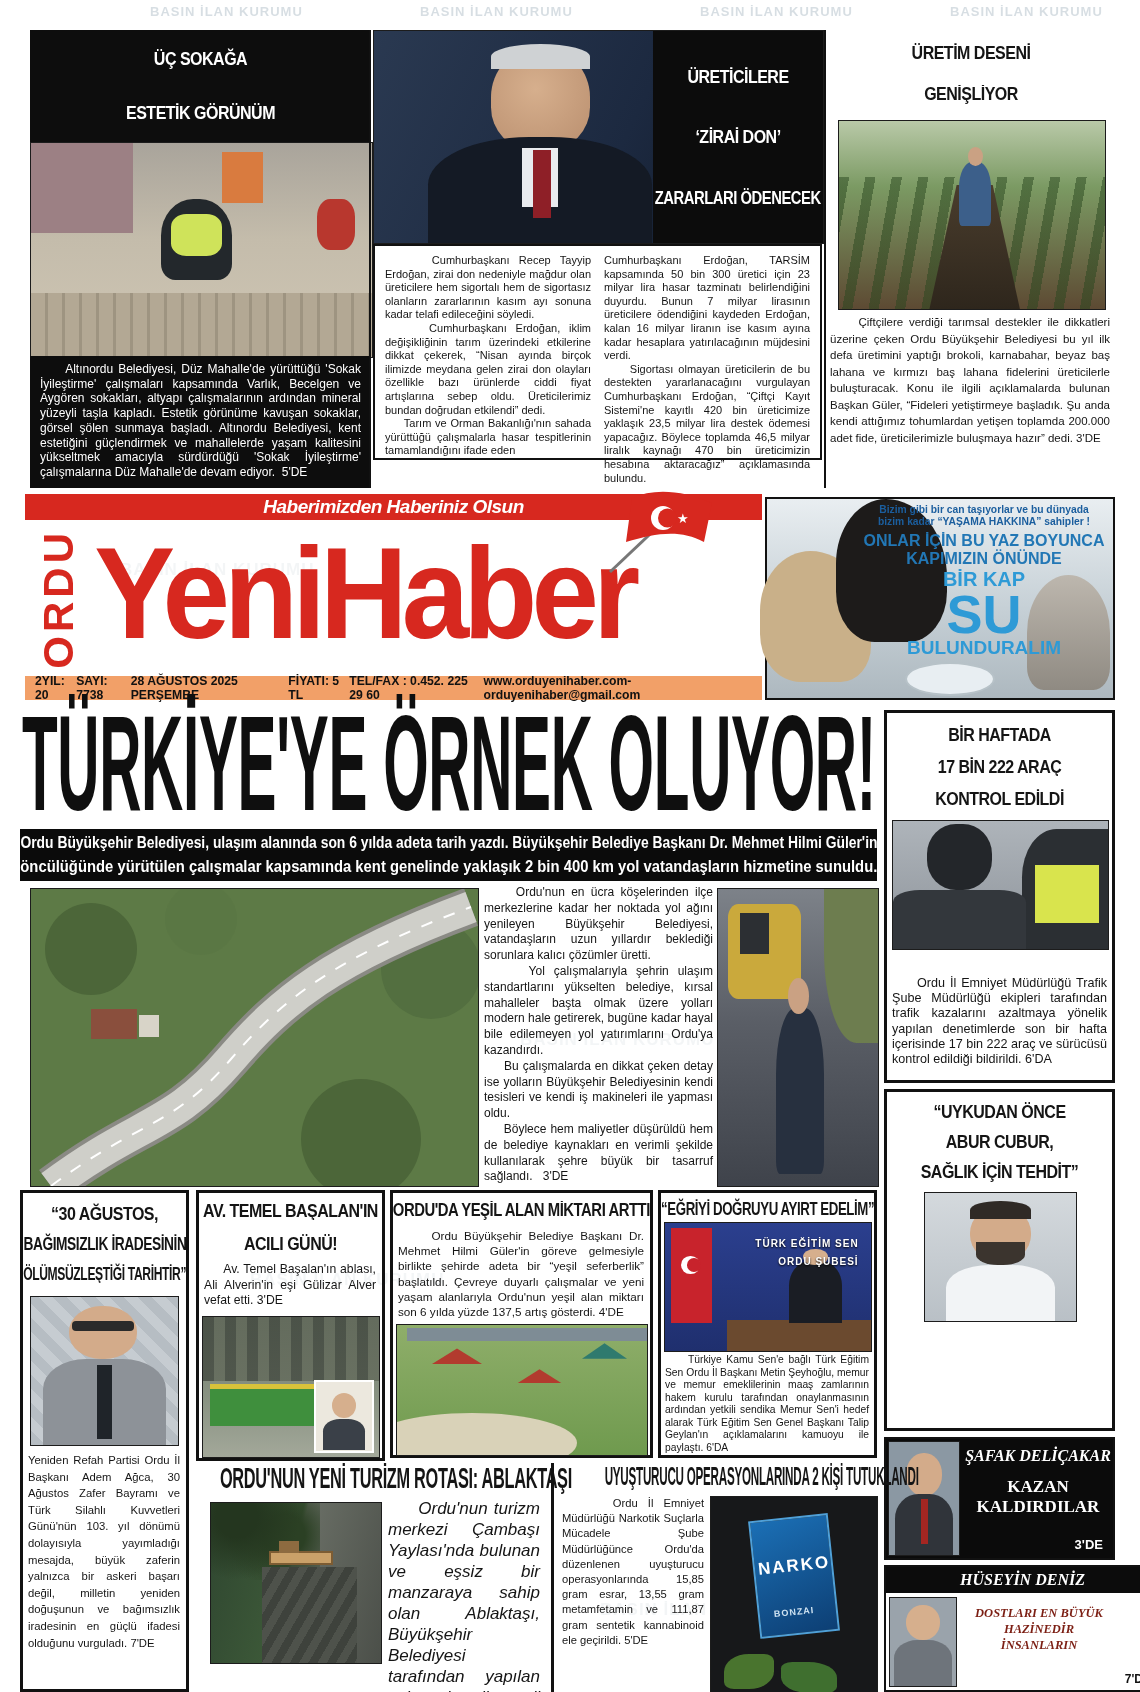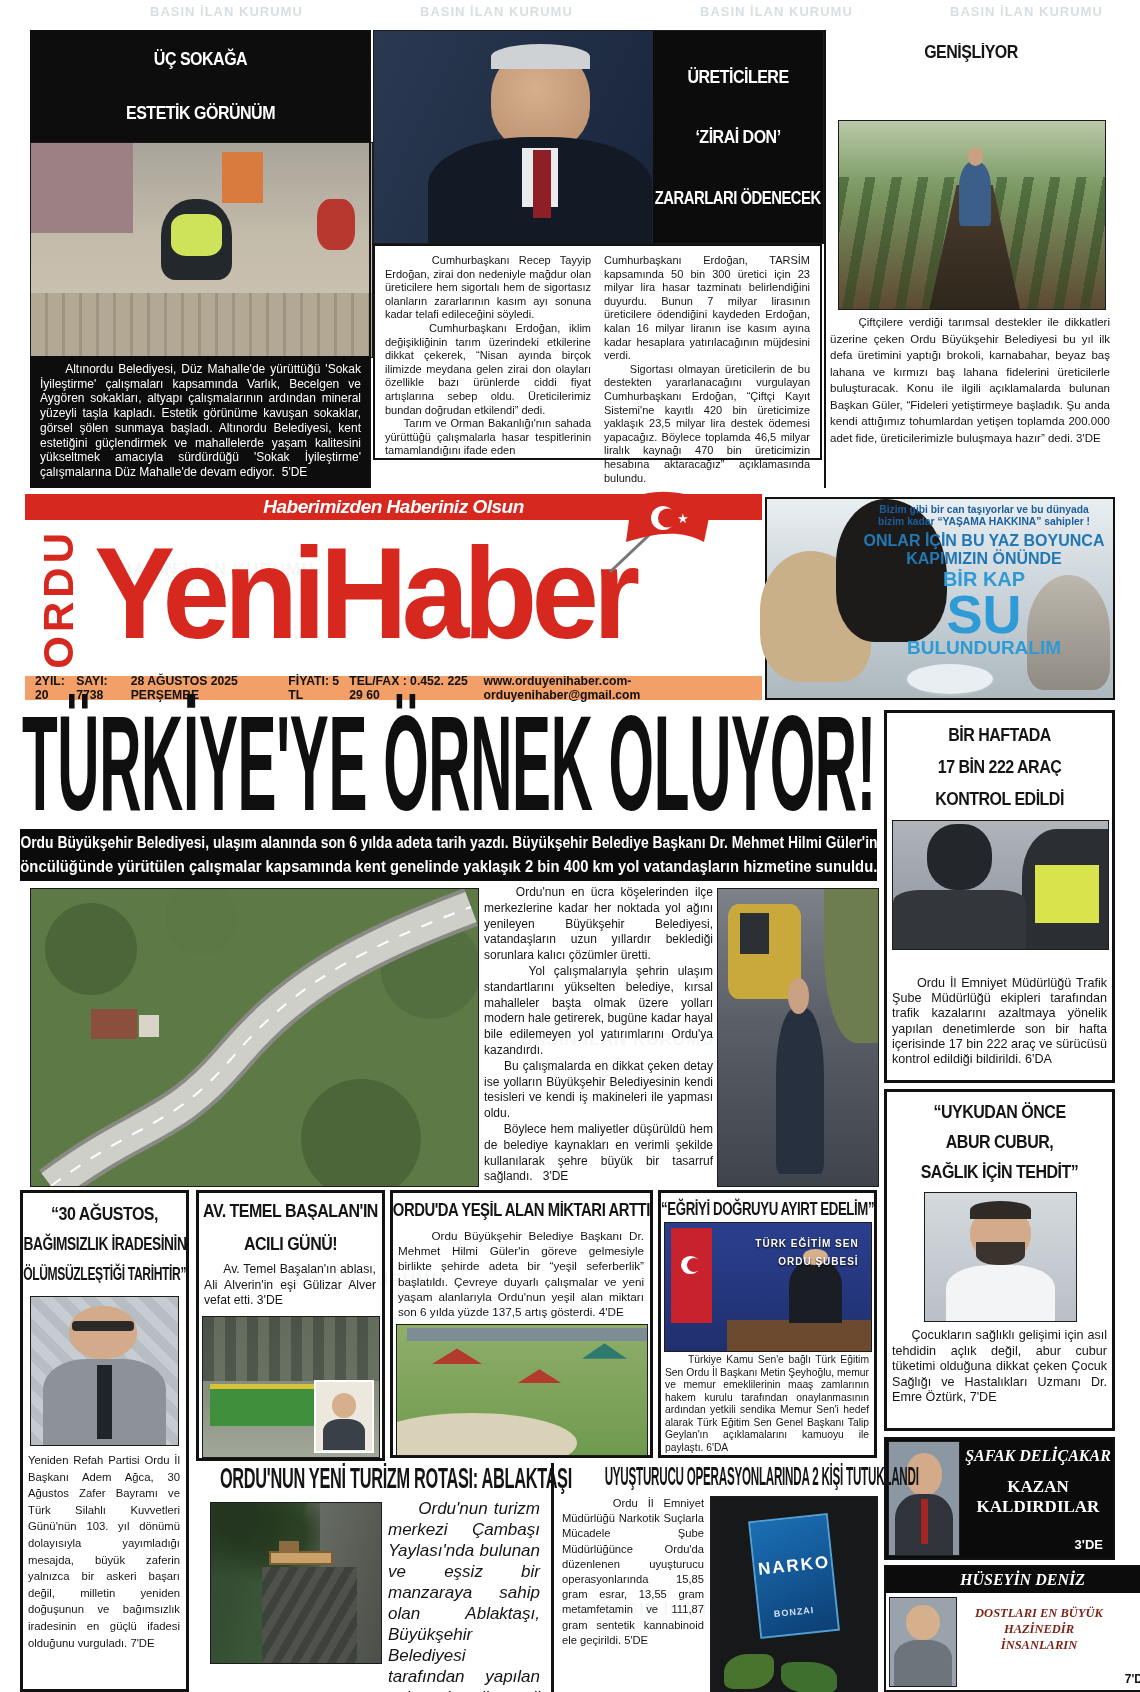--- a/index.html
+++ b/index.html
@@ -160,20 +160,23 @@
   <div class="abs zirai-text">
     <div class="col body">     Cumhurbaşkanı Recep Tayyip Erdoğan, zirai don nedeniyle mağdur olan üreticilere hem sigortalı hem de sigortasız olanların zararlarının kasım ayı sonuna kadar telafi edileceğini söyledi.
      Cumhurbaşkanı Erdoğan, iklim değişikliğinin tarım üzerindeki etkilerine dikkat çekerek, “Nisan ayında birçok ilimizde meydana gelen zirai don olayları özellikle bazı ürünlerde ciddi fiyat artışlarına sebep oldu. Üreticilerimiz bundan doğrudan etkilendi” dedi.
      Tarım ve Orman Bakanlığı'nın sahada yürüttüğü çalışmalarla hasar tespitlerinin tamamlandığını ifade eden</div>
     <div class="col body">Cumhurbaşkanı Erdoğan, TARSİM kapsamında 50 bin 300 üretici için 23 milyar lira hasar tazminatı belirlendiğini duyurdu. Bunun 7 milyar lirasının üreticilere ödendiğini kaydeden Erdoğan, kalan 16 milyar liranın ise kasım ayına kadar hesaplara yatırılacağının müjdesini verdi.
      Sigortası olmayan üreticilerin de bu destekten yararlanacağını vurgulayan Cumhurbaşkanı Erdoğan, “Çiftçi Kayıt Sistemi'ne kayıtlı 420 bin üreticimize yaklaşık 23,5 milyar lira destek ödemesi yapacağız. Böylece toplamda 46,5 milyar liralık kaynağı 470 bin üreticimizin hesabına aktaracağız” açıklamasında bulundu.</div>
   </div>
 
   <div class="abs uretim-hl">
     <div class="fit">
+        <span style="transform: scale(1, 1.1);">ÜRETİM DESENİ</span>
+      </div>
+    <div class="fit">
         <span style="transform: scale(1, 1.1);">GENİŞLİYOR</span>
       </div>
   </div>
   <div class="ph" id="ph-uretim" style="background:linear-gradient(180deg,#b9c9a8 0%,#7b9a63 35%,#5d4a33 100%);">
     <div class="shape" style="left:0;top:30%;width:100%;height:70%;background:repeating-linear-gradient(100deg,rgba(40,70,30,.5) 0 10px,rgba(0,0,0,0) 10px 26px);"></div>
     <div class="shape" style="left:34%;top:34%;width:34%;height:66%;background:linear-gradient(180deg,#4a3d2d,#2e261c);clip-path:polygon(30% 0,70% 0,100% 100%,0 100%);"></div>
     <div class="shape" style="left:45%;top:22%;width:12%;height:34%;background:#3c5f8a;border-radius:40% 40% 10% 10%;"></div>
     <div class="shape" style="left:48.5%;top:14%;width:5.5%;height:10%;background:#caa183;border-radius:50%;"></div>
   </div>
   <div class="abs uretim-body body">     Çiftçilere verdiği tarımsal destekler ile dikkatleri üzerine çeken Ordu Büyükşehir Belediyesi bu yıl ilk defa üretimini yaptığı brokoli, karnabahar, beyaz baş lahana ve kırmızı baş lahana fidelerini üreticilerle buluşturacak. Konu ile ilgili açıklamalarda bulunan Başkan Güler, “Fideleri yetiştirmeye başladık. Şu anda kendi attığımız tohumlardan yetişen toplamda 200.000 adet fide, üreticilerimizle buluşmaya hazır” dedi. 3'DE</div>
@@ -290,21 +293,20 @@
           <span style="transform: scale(1, 1.1);">SAĞLIK İÇİN TEHDİT”</span>
         </div>
     </div>
   </div>
   <div class="ph" id="ph-doctor" style="background:linear-gradient(180deg,#d4d9dd,#b9c0c6);">
     <div class="shape" style="left:30%;top:10%;width:40%;height:44%;background:#d3ab8a;border-radius:48%;"></div>
     <div class="shape" style="left:30%;top:6%;width:40%;height:14%;background:#2f2a26;border-radius:50% 50% 0 0;"></div>
     <div class="shape" style="left:34%;top:38%;width:32%;height:18%;background:#3b342e;border-radius:0 0 45% 45%;"></div>
     <div class="shape" style="left:14%;top:56%;width:72%;height:44%;background:#f2f4f6;border-radius:40% 40% 0 0;"></div>
   </div>
-  <div class="abs saglik-body body">     Çocukların sağlıklı gelişimi için asıl tehdidin açlık değil, abur cubur tüketimi olduğuna dikkat çeken Çocuk Sağlığı ve Hastalıkları Uzmanı Dr. Emre Öztürk, 7'DE</div>
 
   <div class="abs safak-box">
     <div class="safak-name">ŞAFAK DELİÇAKAR</div>
     <div class="safak-title">KAZAN KALDIRDILAR</div>
     <div class="safak-page">3'DE</div>
   </div>
   <div class="ph" id="ph-safak" style="background:#8b98a3;">
     <div class="shape" style="left:24%;top:10%;width:52%;height:38%;background:#d3ab8a;border-radius:48%;"></div>
     <div class="shape" style="left:8%;top:46%;width:84%;height:54%;background:#30343a;border-radius:40% 40% 0 0;"></div>
     <div class="shape" style="left:45%;top:50%;width:10%;height:40%;background:#a42622;"></div>

